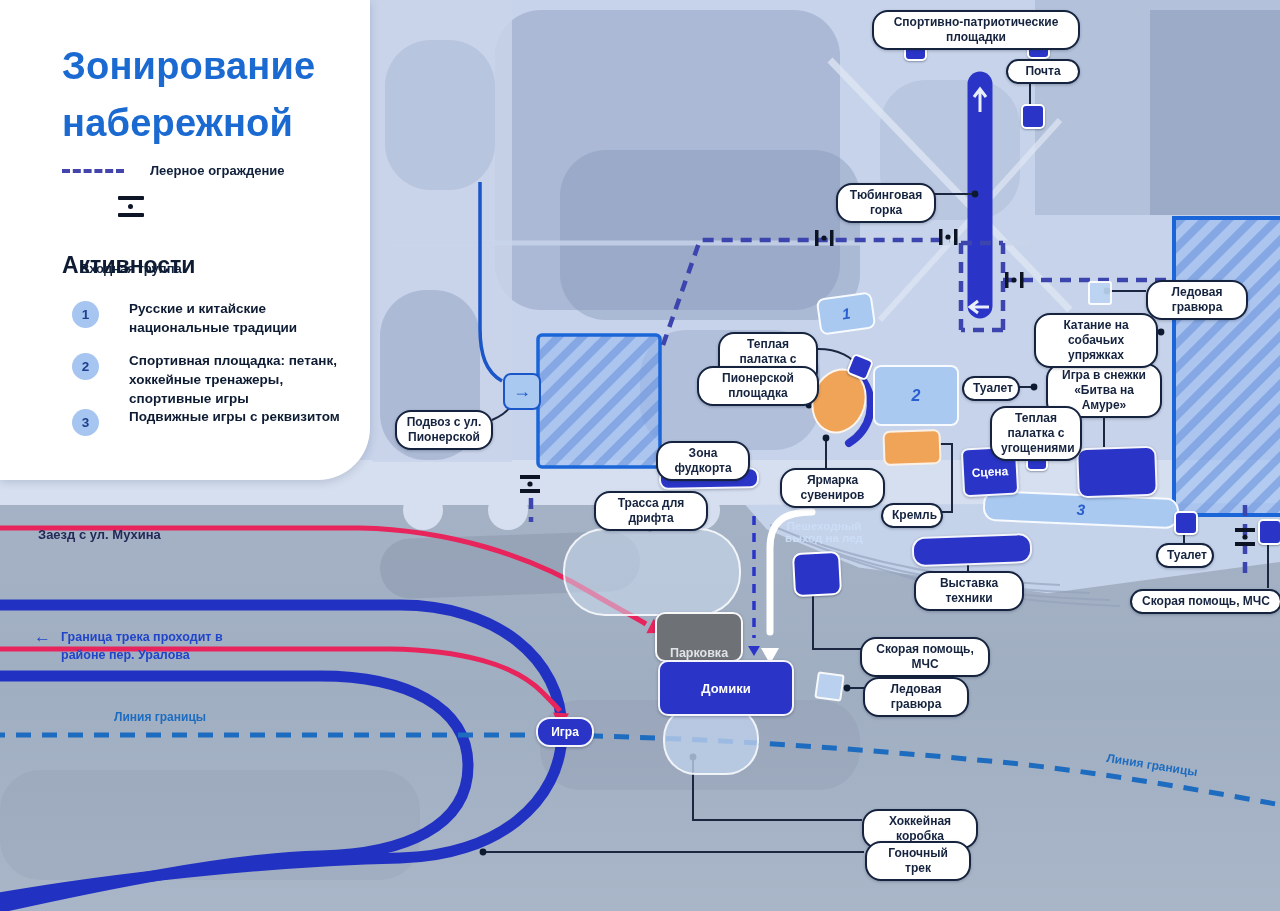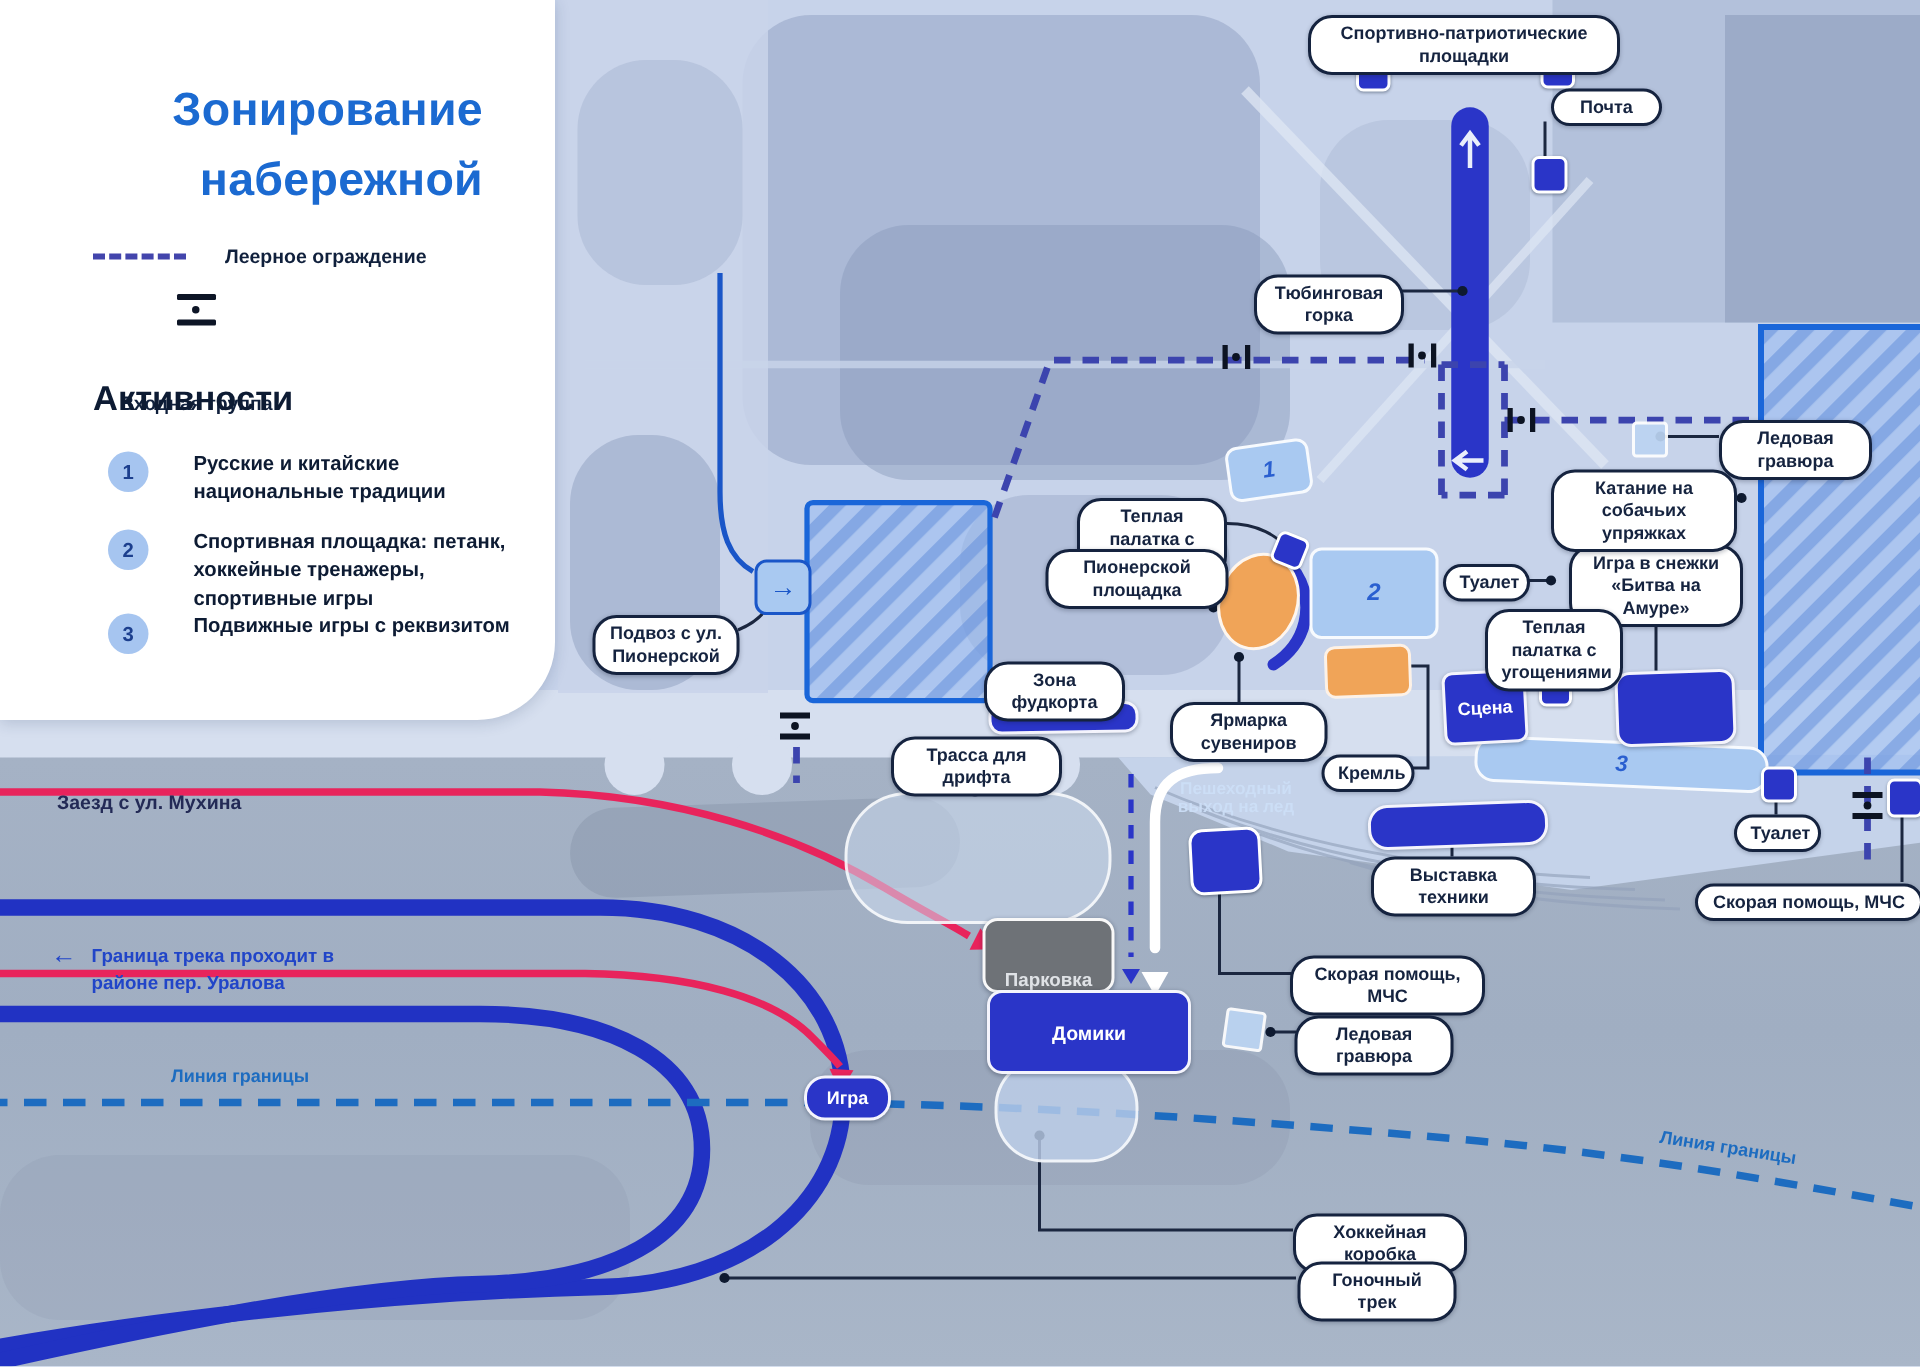--- a/index.html
+++ b/index.html
@@ -11,22 +11,22 @@
   .river{left:0;top:505px;width:1280px;height:406px;
          background:linear-gradient(180deg,#a5b2c5 0%,#a0aec2 45%,#a9b6c8 100%);}
   .scallop{background:#d6dfef;border-radius:50%;width:40px;height:40px;top:490px;}
   .bank{left:740px;top:503px;width:540px;height:95px;background:#c5d3ea;
         clip-path:polygon(1% 2%,100% 0,100% 62%,57% 95%,22% 68%,5% 28%);}
   .patch{border-radius:46px;}
   .rv-sh{background:#67778f;border-radius:40px;}
   
   .panel{left:0;top:0;width:370px;height:480px;background:#fff;
          border-radius:0 0 52px 0;box-shadow:0 2px 10px rgba(30,50,90,.18);z-index:50;}
-  .panel-title{left:62px;top:50px;width:260px;font-size:31px;line-height:1.5;
-               font-weight:bold;color:#1b6ad1;letter-spacing:.2px;text-align:right;}
+  .panel-title{left:62px;top:38px;width:260px;font-size:38px;line-height:1.5;
+               font-weight:bold;color:#1b6ad1;letter-spacing:.2px;}
   .legend-row{left:62px;display:flex;align-items:center;gap:26px;}
   .legend-dash{width:62px;border-top:4px dashed #4345ac;}
   .gate-icon{width:26px;height:21px;position:relative;}
   .gate-icon i{position:absolute;left:0;width:26px;height:4px;background:#0d1526;border-radius:1px;}
   .gate-icon i.b{bottom:0;}
   .gate-icon s{position:absolute;left:10px;top:8px;width:5px;height:5px;background:#0d1526;border-radius:50%;}
   .legend-label{font-size:13px;font-weight:bold;color:#10203c;}
   .act-title{left:62px;top:252px;font-size:23px;font-weight:bold;color:#0d1b33;}
   .act-row{left:72px;display:flex;gap:30px;align-items:flex-start;width:280px;}
   .act-num{flex:0 0 27px;height:27px;border-radius:50%;background:#a6c5f0;color:#1c3f8e;
@@ -255,21 +255,21 @@
         <circle cx="1161" cy="332" r="3.4"></circle>
       <circle cx="1107" cy="291" r="3.4"></circle>
         <circle cx="813" cy="591" r="3.4"></circle>
       <circle cx="847" cy="688" r="3.4"></circle>
         <circle cx="693" cy="757" r="3.4"></circle>
       <circle cx="483" cy="852" r="3.4"></circle>
     </g>
   </svg>
 
   <div class="pill" style="left:872px;top:10px;width:208px;"><span>Спортивно-патриотические площадки</span></div>
-  <div class="pill" style="left:1006px;top:59px;width:74px;margin-left:28px;"><span>Почта</span></div>
+  <div class="pill" style="left:1006px;top:59px;width:74px;"><span>Почта</span></div>
   <div class="pill" style="left:836px;top:183px;width:100px;"><span>Тюбинговая горка</span></div>
   <div class="pill" style="left:1146px;top:280px;width:102px;"><span>Ледовая гравюра</span></div>
   <div class="pill" style="left:1046px;top:363px;width:116px;"><span>Игра в снежки «Битва на Амуре»</span></div>
   <div class="pill" style="left:1034px;top:313px;width:124px;"><span>Катание на собачьих упряжках</span></div>
   <div class="pill" style="left:962px;top:376px;width:58px;"><span>Туалет</span></div>
   <div class="pill" style="left:990px;top:406px;width:92px;"><span>Теплая палатка с угощениями</span></div>
   <div class="pill" style="left:718px;top:332px;width:100px;"><span>Теплая палатка с угощениями</span></div>
   <div class="pill" style="left:697px;top:366px;width:122px;"><span>Пионерской площадка</span></div>
   <div class="pill" style="left:656px;top:441px;width:94px;"><span>Зона фудкорта</span></div>
   <div class="pill" style="left:780px;top:468px;width:105px;"><span>Ярмарка сувениров</span></div>

